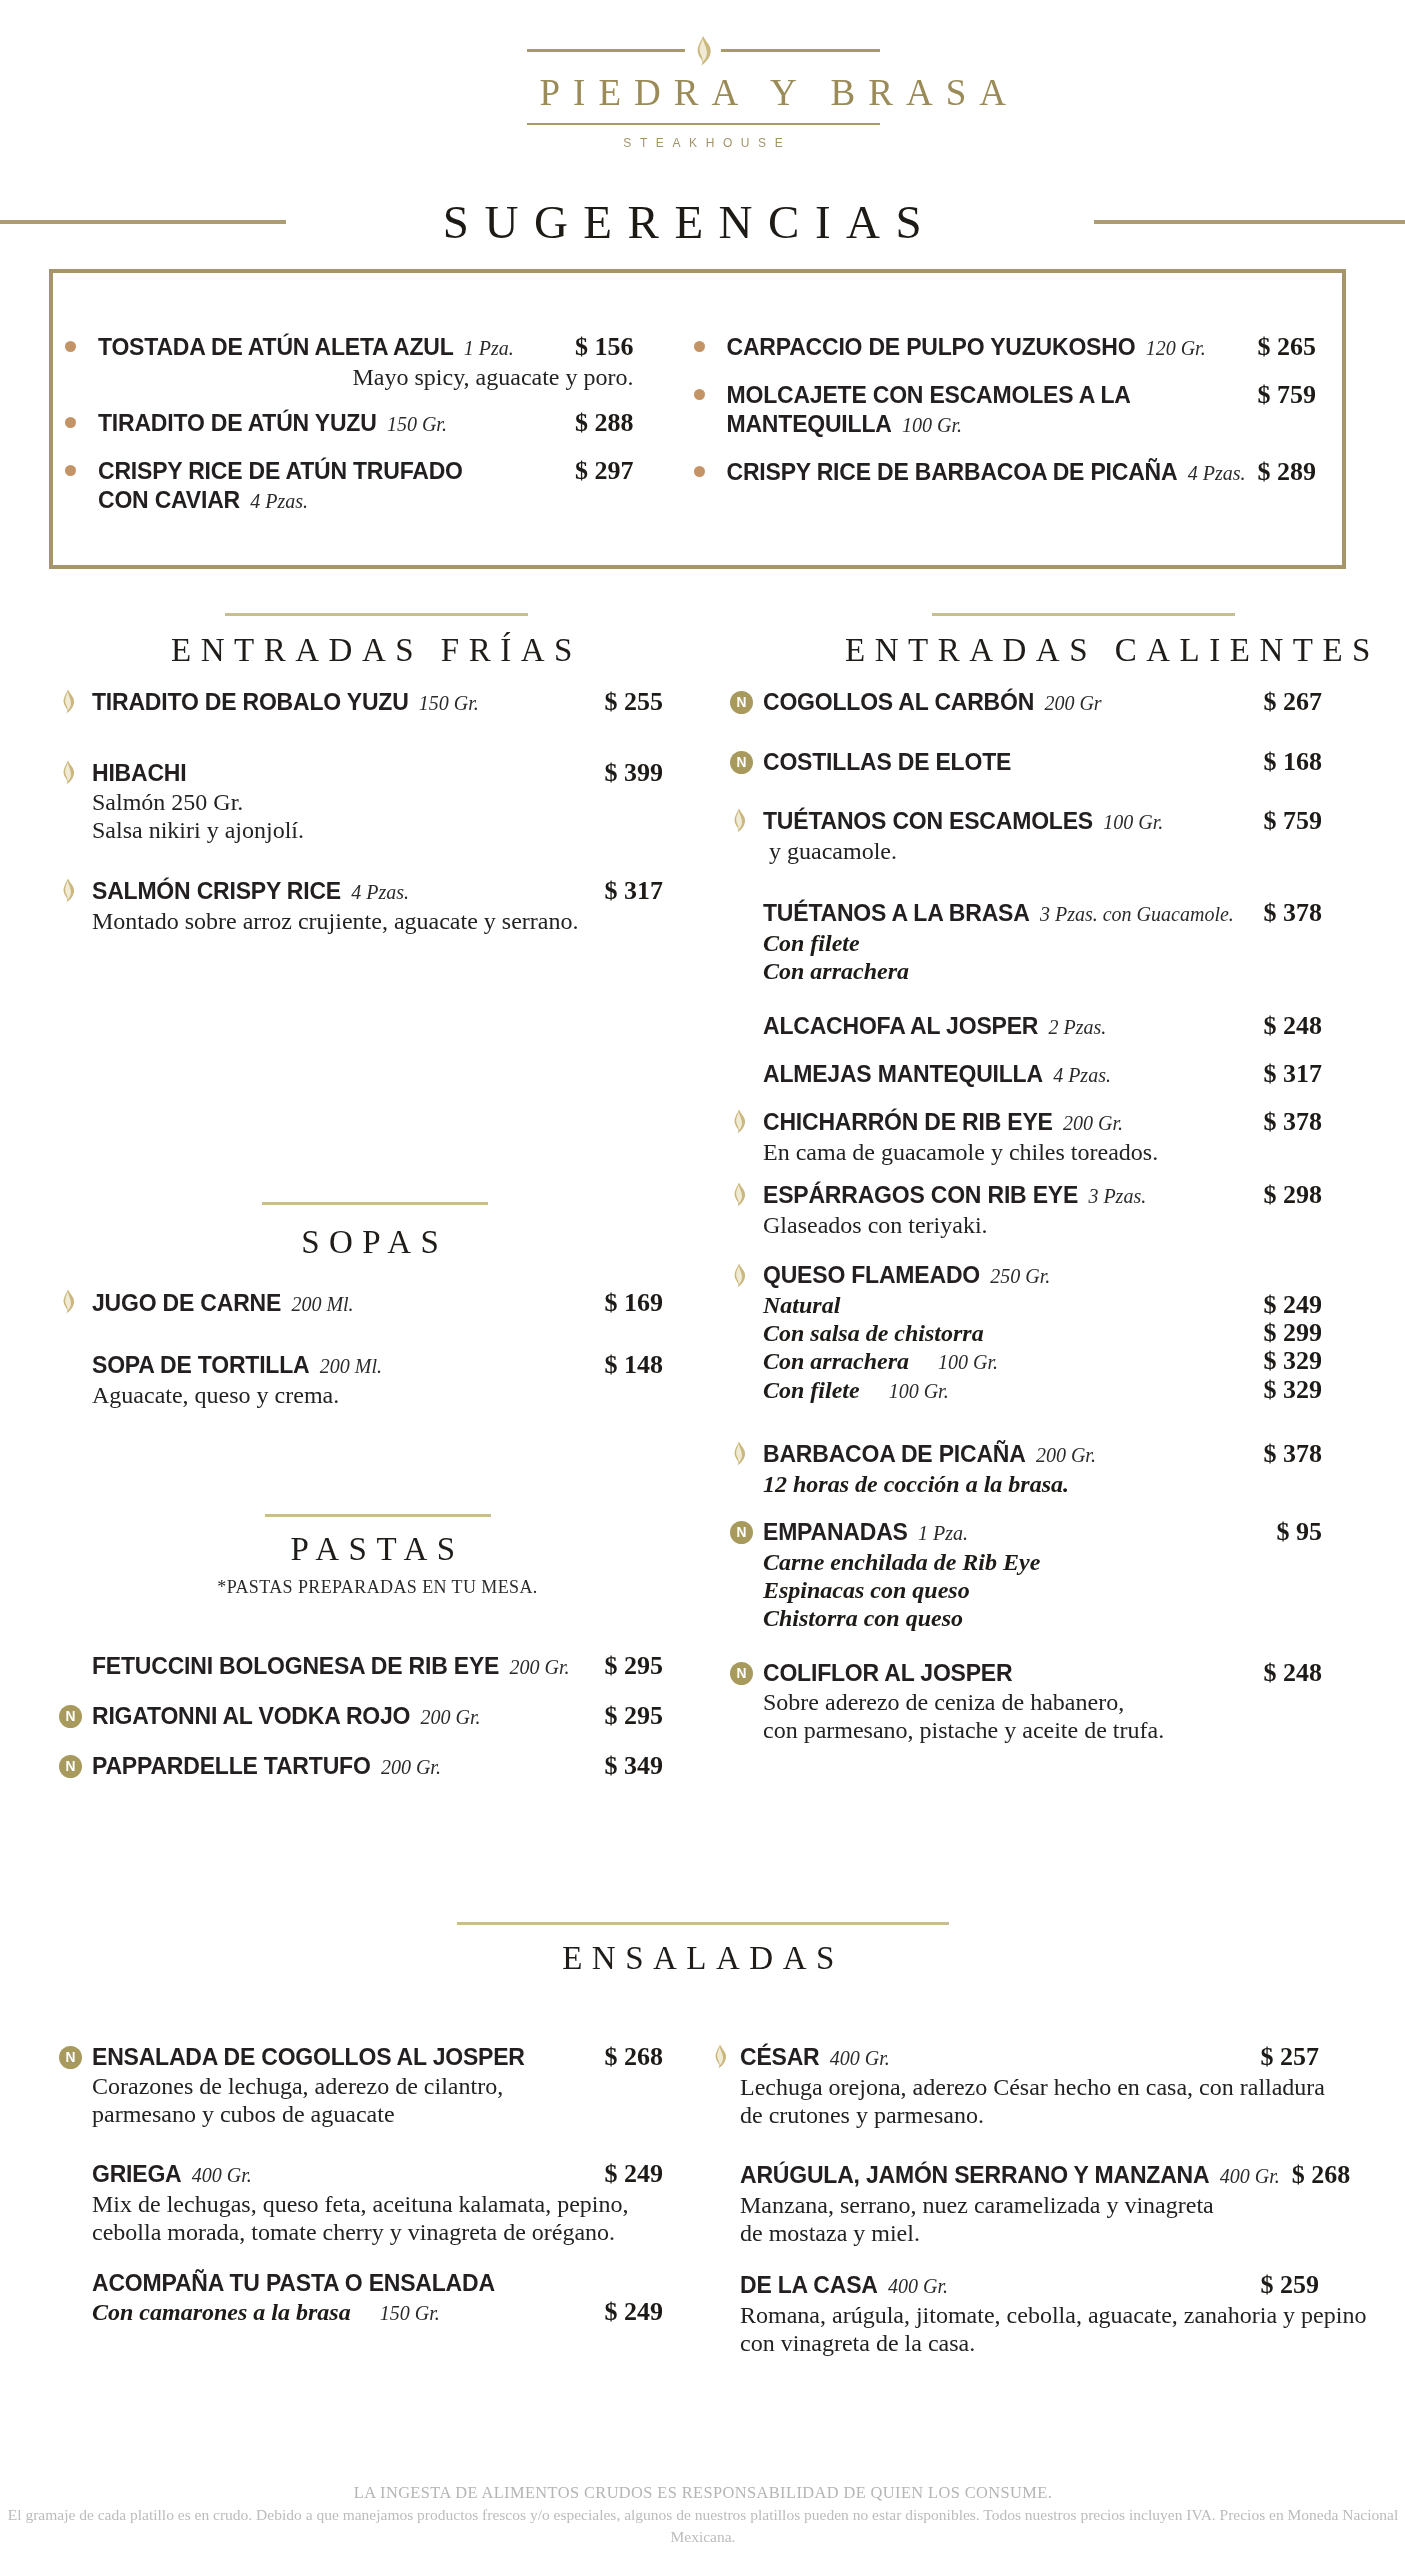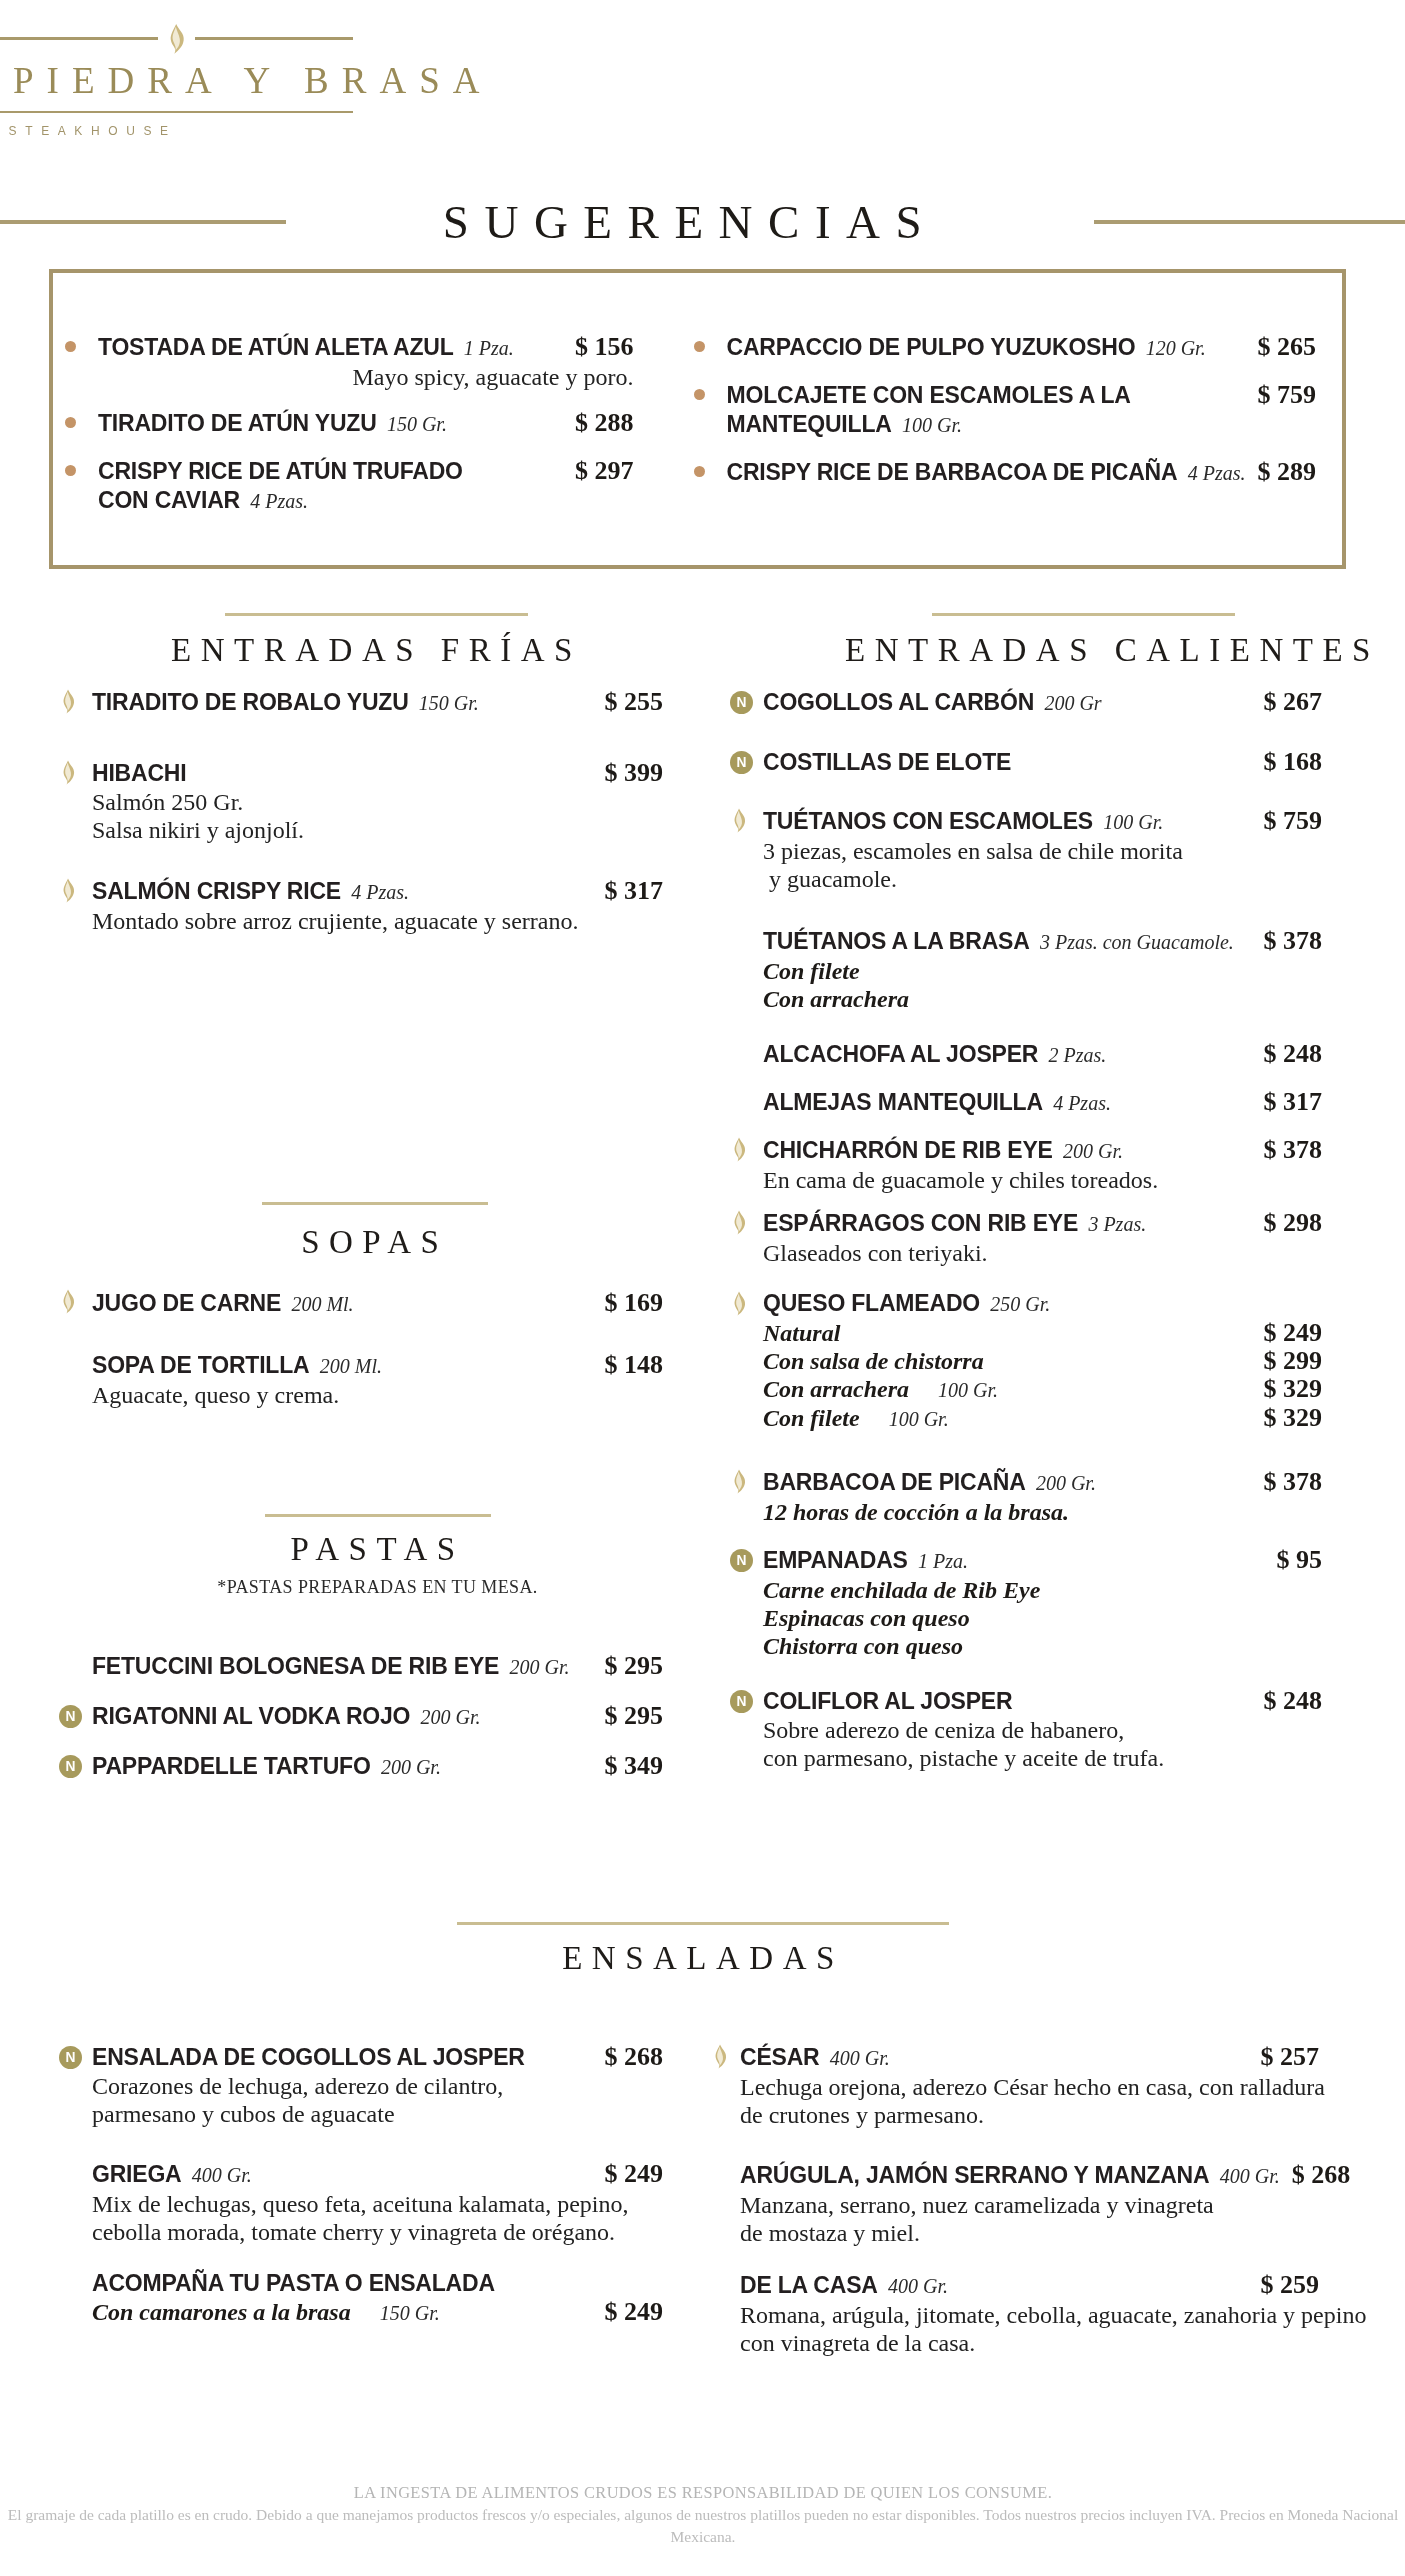--- a/index.html
+++ b/index.html
@@ -1,20 +1,20 @@
 <!DOCTYPE html>
 <html style="font-size:13.8px"><head>
 <meta charset="utf-8">
 <style>
   html,body{margin:0;padding:0;background:#ffffff;}
   .page{position:relative;width:1406px;height:2576px;background:#ffffff;overflow:hidden;
         font-family:"Liberation Sans",sans-serif;color:#231f20;}
 
   
-  #logo{position:absolute;top:23px;left:0;width:100%;text-align:left;}
+  #logo{position:absolute;top:35px;left:0;width:100%;text-align:center;}
   .logo-inner{display:inline-block;width:353px;}
   .logo-top{display:flex;align-items:center;}
   .logo-top .lrule{flex:1;height:2.6px;background:#a99a6b;}
   .logo-flame{width:22.4px;height:31px;margin:0 6.9px;display:inline-block;}
   .logo-name{font-family:"Liberation Serif",serif;font-size:37px;letter-spacing:13px;
              color:#9a8b58;margin-top:5.2px;white-space:nowrap;text-indent:13px;}
   .logo-rule2{height:2.6px;background:#a99a6b;margin-top:8.6px;}
   .logo-tag{font-family:"Liberation Sans",sans-serif;font-size:12px;letter-spacing:8.6px;
             color:#a2946a;margin-top:10.3px;text-indent:8.6px;}
 
@@ -309,21 +309,20 @@
               <path d="M12 1 C15 8 21 11 20 18.5 C19.3 24.5 15.5 28.5 10 33 C13.5 27 7.2 25 6.2 18 C5.4 12.2 9.4 7 12 1 Z" fill="#cbb87f"></path>
               <path d="M11.6 4 C10 9 7.6 12.5 8.3 17.5 C9 21.8 12.4 24.6 11.2 29.5 C14.8 25.8 16.6 22 15.8 17 C15 12 12.6 8.6 11.6 4 Z" fill="#f1ead4"></path>
             </svg>
           </span>
           <div class="mi-body">
             <div class="mi-row">
               <span class="mi-name">TUÉTANOS CON ESCAMOLES</span>
               <span class="mi-annot">100 Gr.</span>
               <span class="mi-price">$ 759</span>
             </div>
-            <div class="mi-desc">3 piezas, escamoles en salsa de chile morita</div>
             <div class="mi-desc"> y guacamole.</div>
           </div>
         </div>
         <div class="mi">
           <div class="mi-body">
             <div class="mi-row">
               <span class="mi-name">TUÉTANOS A LA BRASA</span>
               <span class="mi-annot">3 Pzas. con Guacamole.</span>
               <span class="mi-price">$ 378</span>
             </div>

